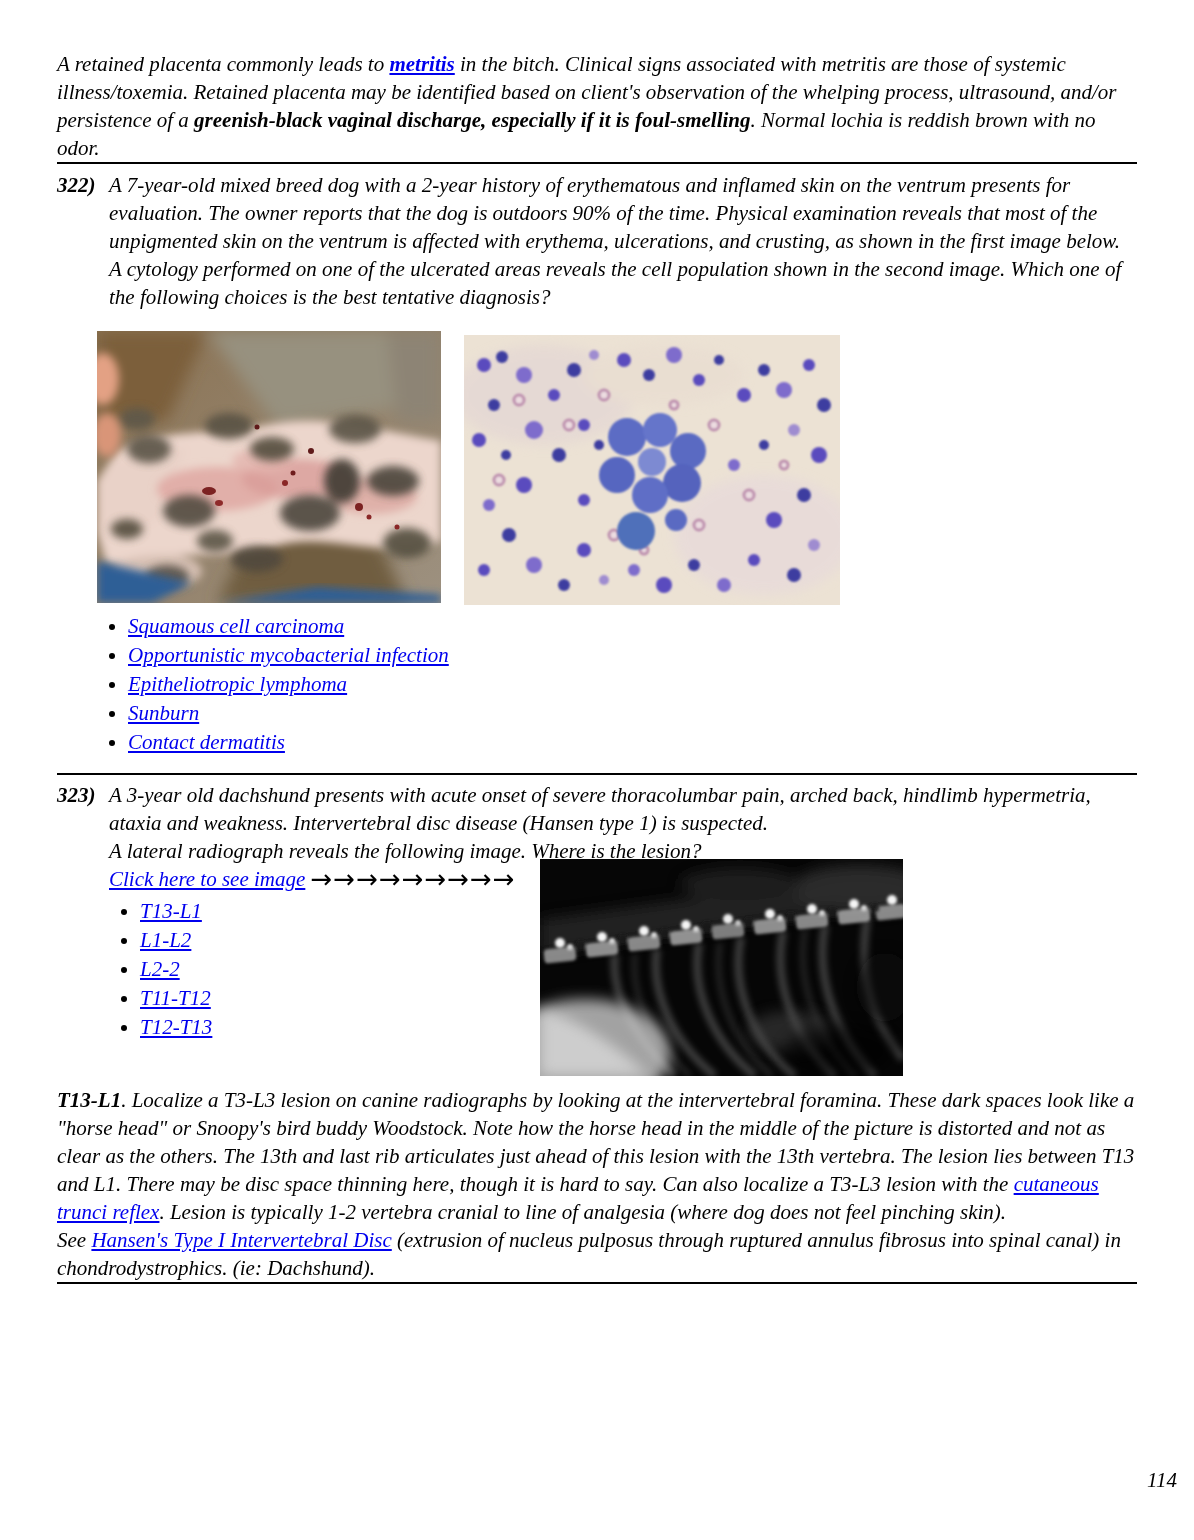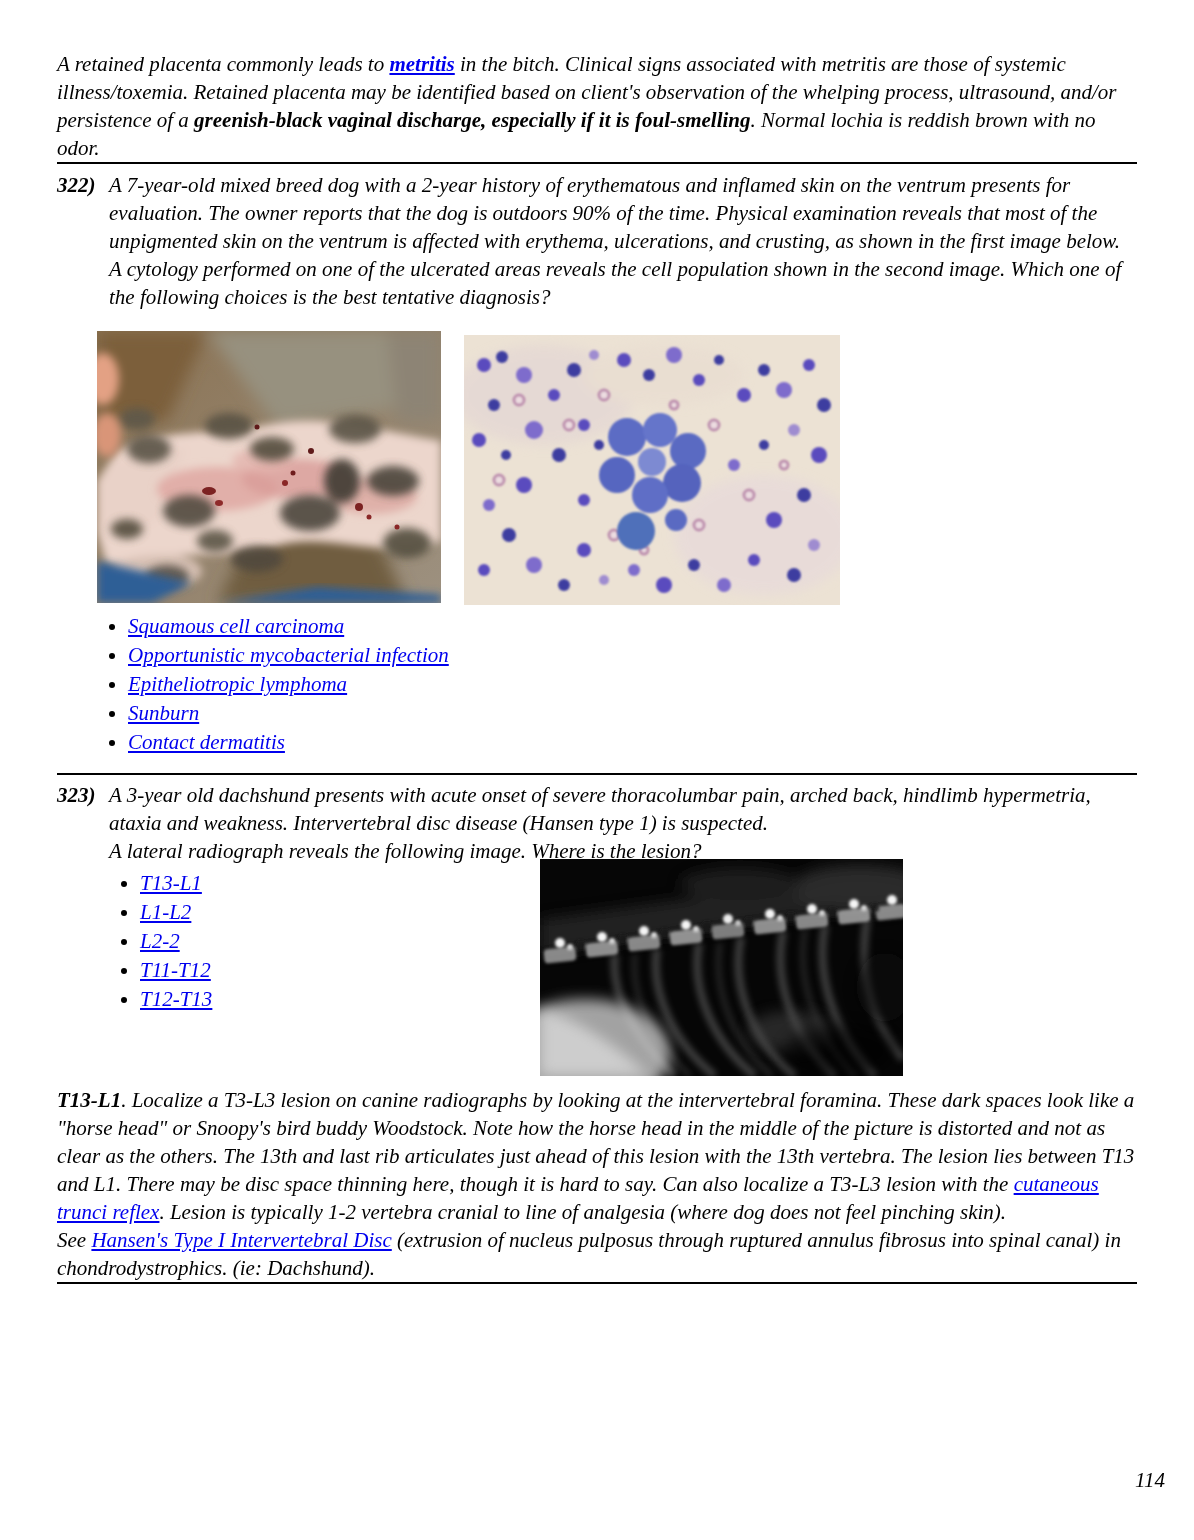--- a/index.html
+++ b/index.html
@@ -36,21 +36,21 @@
   .opts-inner { margin:4px 0 0 0; padding-left:31px; list-style:disc; }
   .opts-inner li { line-height:29px; }
   .arrows {
     font-family:"DejaVu Sans", sans-serif;
     font-size:26px; letter-spacing:1px;
     vertical-align:-2px; white-space:nowrap; color:#000;
   }
   .xray { position:absolute; left:483px; top:78px; z-index:2; }
   .ans323 { margin-top:9px; }
   .q324 { margin-top:6px; }
-  .page-num { position:absolute; top:1466px; right:29px; }
+  .page-num { position:absolute; top:1466px; right:17px; }
 </style>
 </head>
 <body>
 
 <div class="page">
 
   <p class="ans321">
     <span>A retained placenta commonly leads to </span><a class="link strong">metritis</a><span> in the bitch. Clinical signs associated with metritis are those of systemic illness/toxemia. Retained placenta may be identified based on client's observation of the whelping process, ultrasound, and/or persistence of a </span><span class="strong">greenish-black vaginal discharge, especially if it is foul-smelling</span><span>. Normal lochia is reddish brown with no odor.</span>
   </p>
 
@@ -232,20 +232,24 @@
   <div class="ans322">
   </div>
 
   <hr class="rule hr2">
 
   <div class="q q323">
     <div class="qnum">323)</div>
     <div class="qbody">
       <p>A 3-year old dachshund presents with acute onset of severe thoracolumbar pain, arched back, hindlimb hypermetria, ataxia and weakness. Intervertebral disc disease (Hansen type 1) is suspected.</p>
       <p>A lateral radiograph reveals the following image. Where is the lesion?</p>
+      <p class="link-line">
+        <a class="link">Click here to see image</a>
+        <span class="arrows">→→→→→→→→→</span>
+      </p>
       <ul class="opts-inner">
         <li><a class="link">T13-L1</a></li>
         <li><a class="link">L1-L2</a></li>
         <li><a class="link">L2-2</a></li>
         <li><a class="link">T11-T12</a></li>
         <li><a class="link">T12-T13</a></li>
       </ul>
     </div>
     <div class="xray" role="img" aria-label="Lateral radiograph of the thoracolumbar spine of a dog">
       <svg width="363" height="217" viewBox="0 0 363 217" xmlns="http://www.w3.org/2000/svg">

